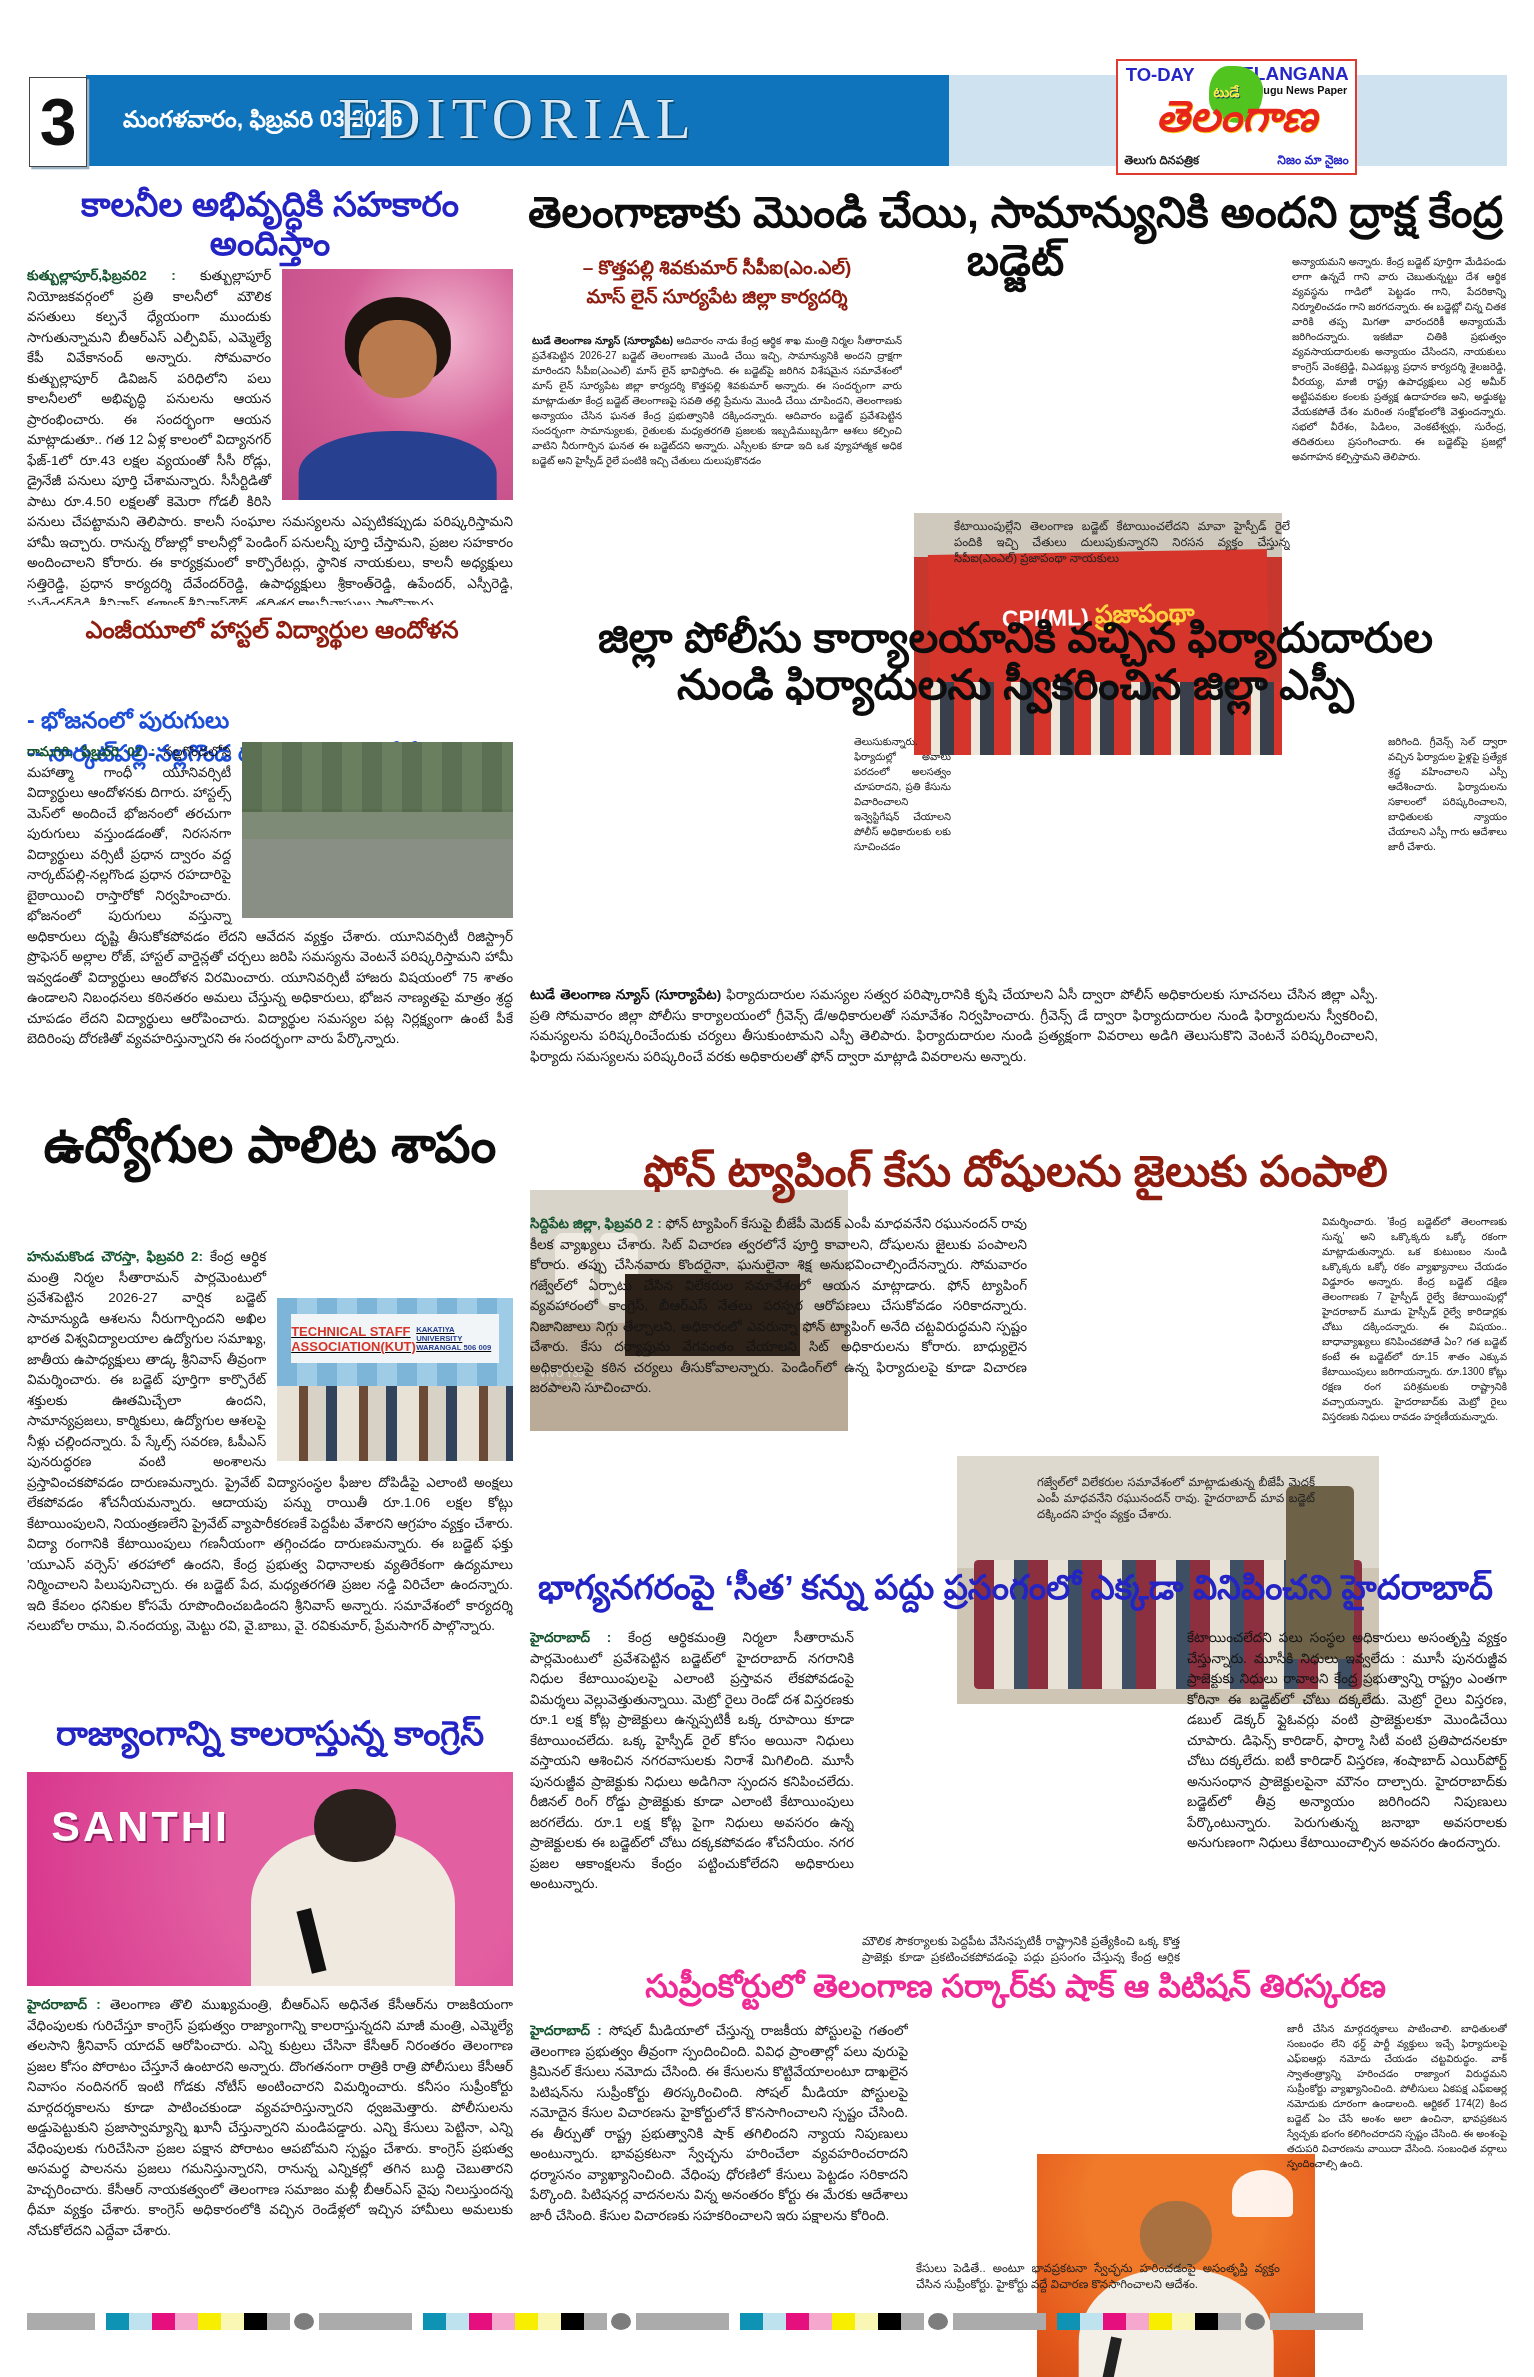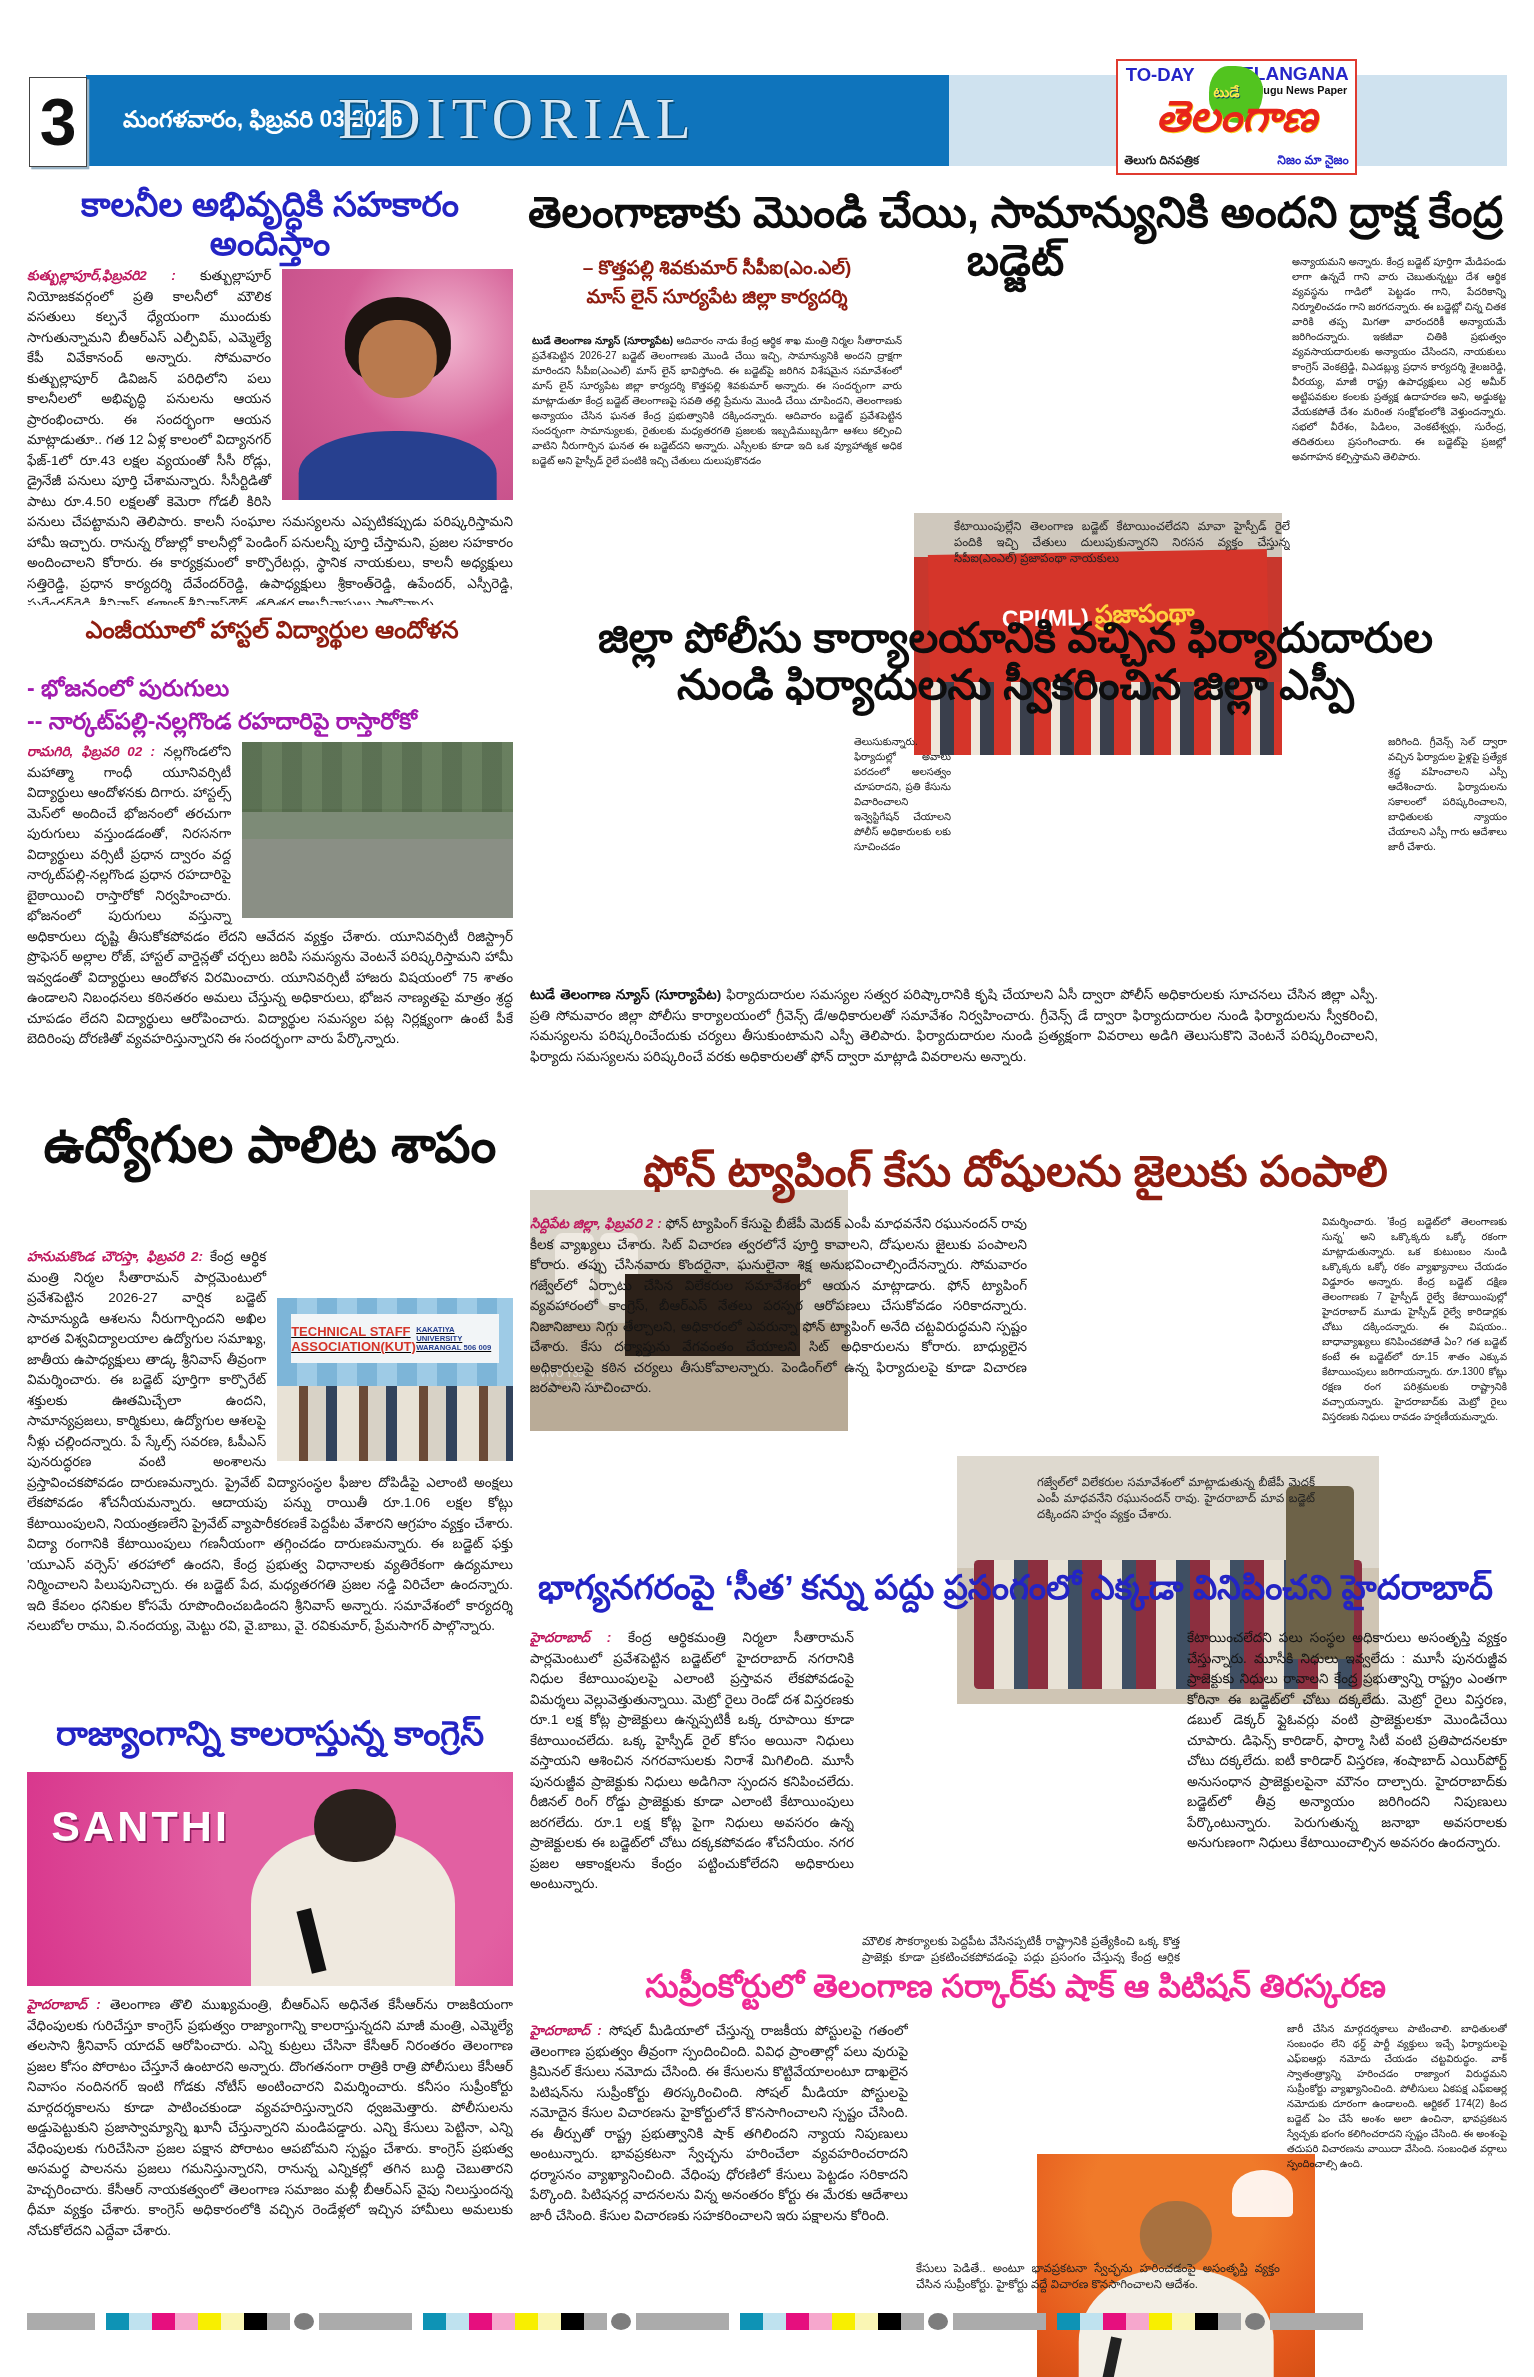--- a/index.html
+++ b/index.html
@@ -29,24 +29,24 @@
                 font-size:43px;font-weight:bold;font-style:italic;text-shadow:0.8px 0.8px 0 #f7d21e;line-height:1;}
   .logo .bl{position:absolute;left:6.2px;bottom:3.1px;color:#222;font-weight:bold;font-size:11.6px;}
   .logo .br{position:absolute;right:6.2px;bottom:3.1px;color:#2525c8;font-weight:bold;font-size:12.3px;}
 
   
   .abs{position:absolute;box-sizing:border-box;}
   .h-blue{color:#2424c4;font-weight:bold;text-align:center;line-height:1.15;}
   .h-maroon{color:#8e1d10;font-weight:bold;text-align:center;line-height:1.12;}
   .h-black{color:#0d0d0d;font-weight:bold;text-align:center;line-height:1.12;}
   .h-pink{color:#ef2a96;font-weight:bold;text-align:center;line-height:1.1;}
-  .sub-maroon{color:#a21caf;font-weight:bold;font-size:23px;line-height:1.45;}
+  .sub-maroon{color:#1d4ed8;font-weight:bold;font-size:23px;line-height:1.45;margin-top:32px;}
   .body-txt{font-size:13.5px;line-height:1.52;text-align:justify;color:#141414;margin:0;}
   .body-sm{font-size:10px;line-height:1.5;text-align:justify;color:#141414;margin:0;}
-  .dl{color:#be185d;font-weight:bold;font-style:italic;}
+  .dl{color:#14532d;font-weight:bold;}
   .byline{color:#8e1d10;font-weight:bold;font-size:19px;text-align:center;line-height:1.5;}
   .src{font-weight:bold;color:#111;}
   .cap{font-size:11.6px;line-height:1.4;color:#222;text-align:justify;}
 
   
   .ph{position:relative;overflow:hidden;background:#bbb;}
   .ph-portrait{background:radial-gradient(circle at 70% 30%,#f3b9d2 0%,#d45f96 45%,#c04a85 100%);}
   .ph-portrait .hair{position:absolute;left:50%;top:12%;width:46%;height:38%;transform:translateX(-50%);
                      background:#1d1410;border-radius:50% 50% 42% 42%;}
   .ph-portrait .face{position:absolute;left:50%;top:22%;width:34%;height:34%;transform:translateX(-50%);

